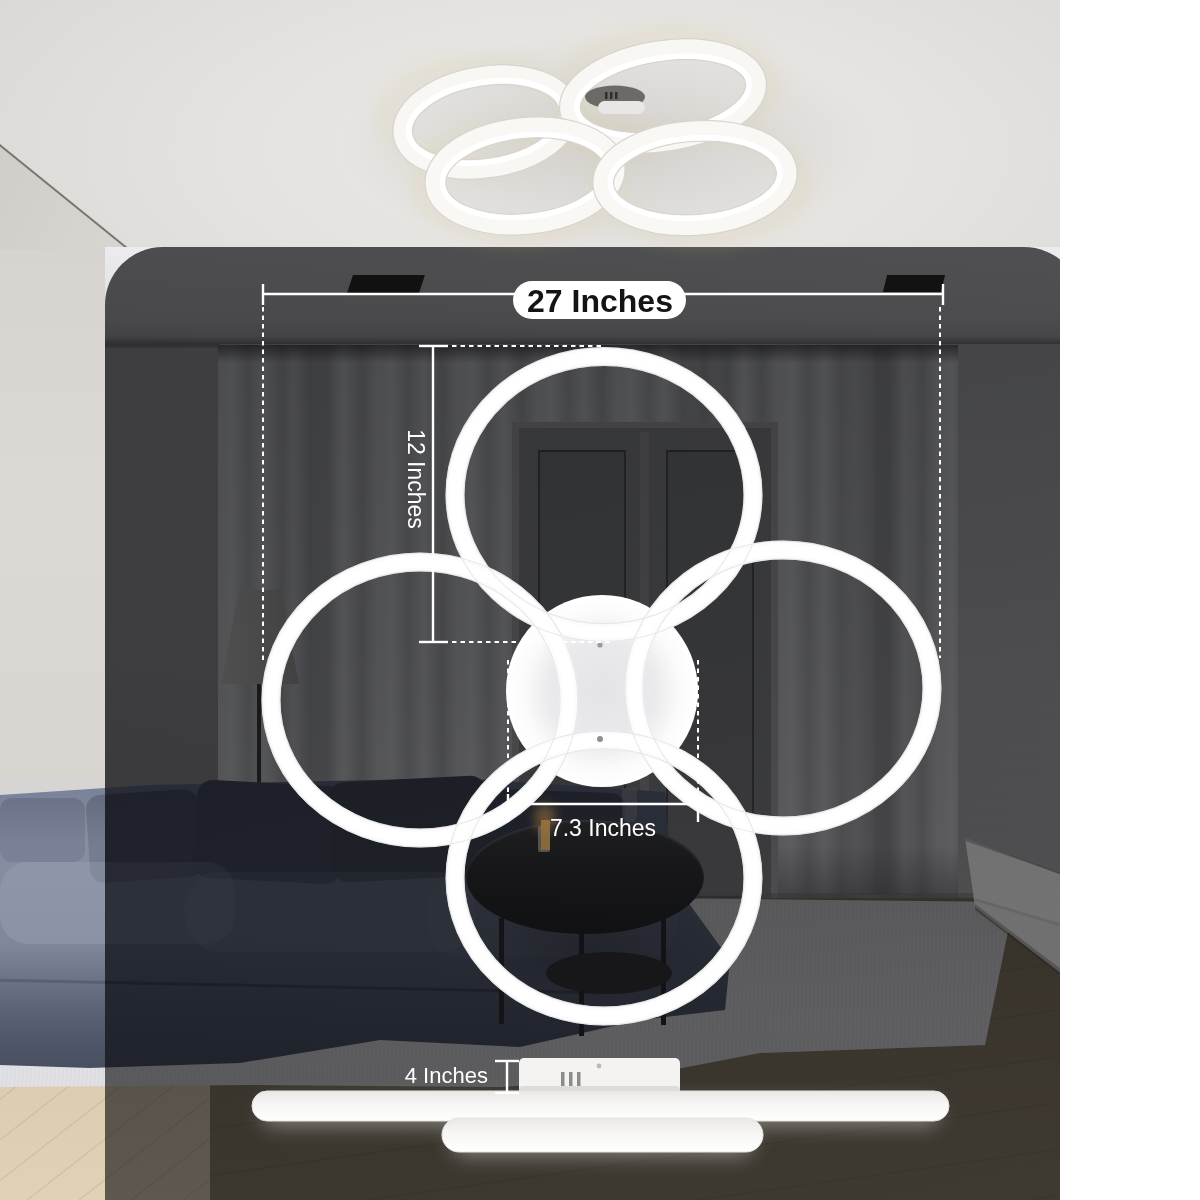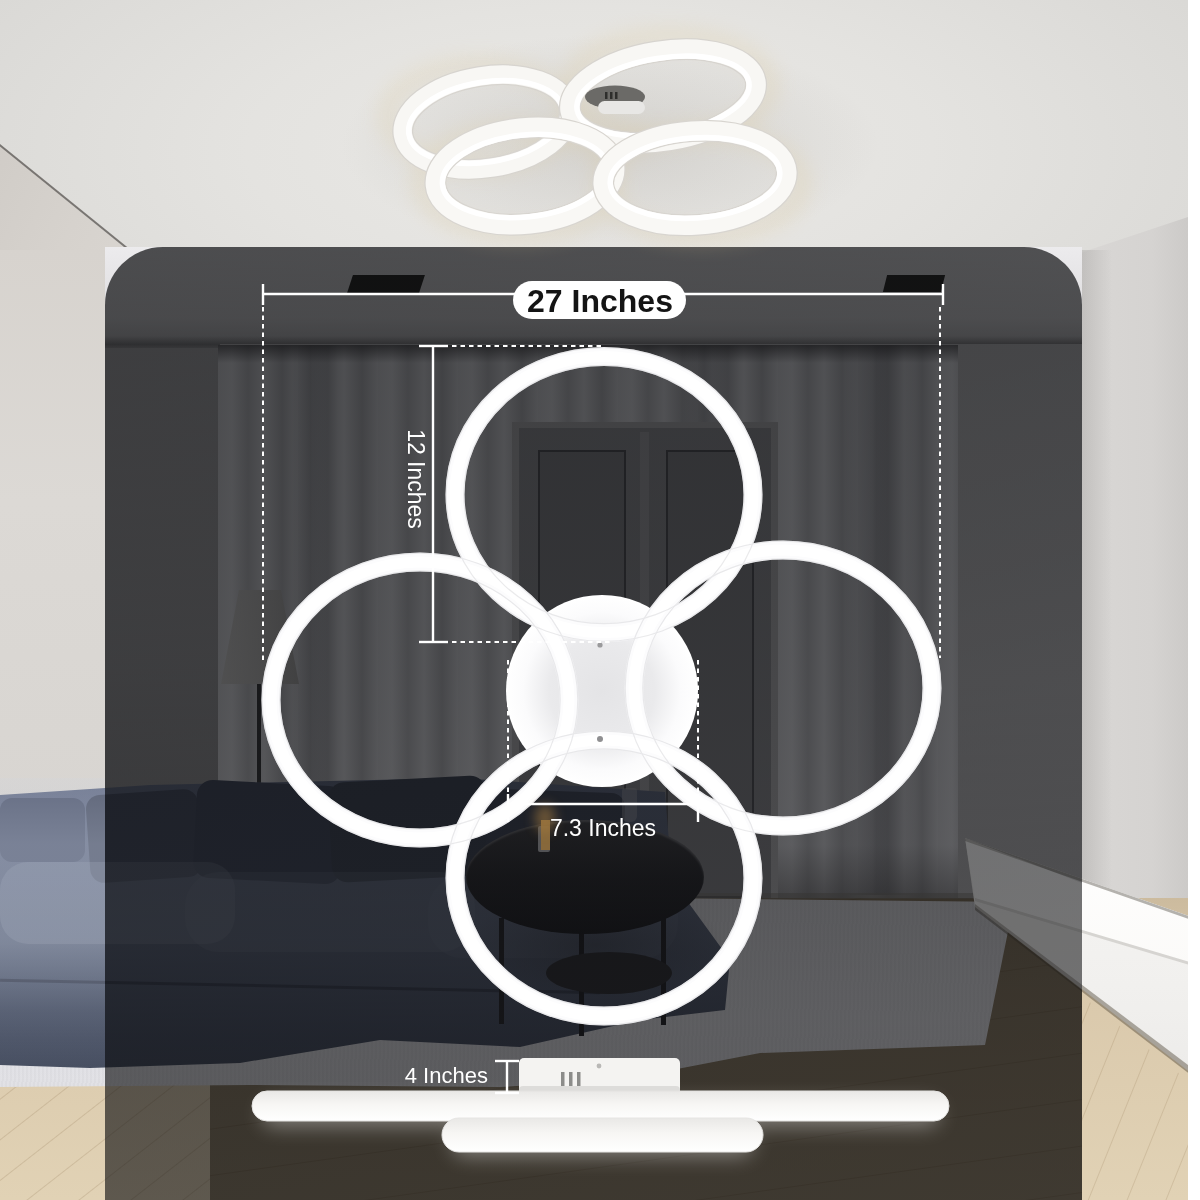--- a/index.html
+++ b/index.html
@@ -1,16 +1,16 @@
 <!DOCTYPE html>
 <html><head>
 <meta charset="utf-8">
 <style>
   html,body{margin:0;padding:0;}
-  #stage{position:relative;width:1188px;height:1200px;overflow:hidden;
+  #stage{position:relative;width:1060px;height:1200px;overflow:hidden;
          font-family:"Liberation Sans", sans-serif;background:#e8e6e3;}
   #stage div{position:absolute;}
 </style>
 </head>
 <body>
 <div id="stage">
 
   <div id="room" style="left:0;top:0;width:1200px;height:1200px;">
 
     <div style="left:0;top:0;width:1200px;height:252px;

